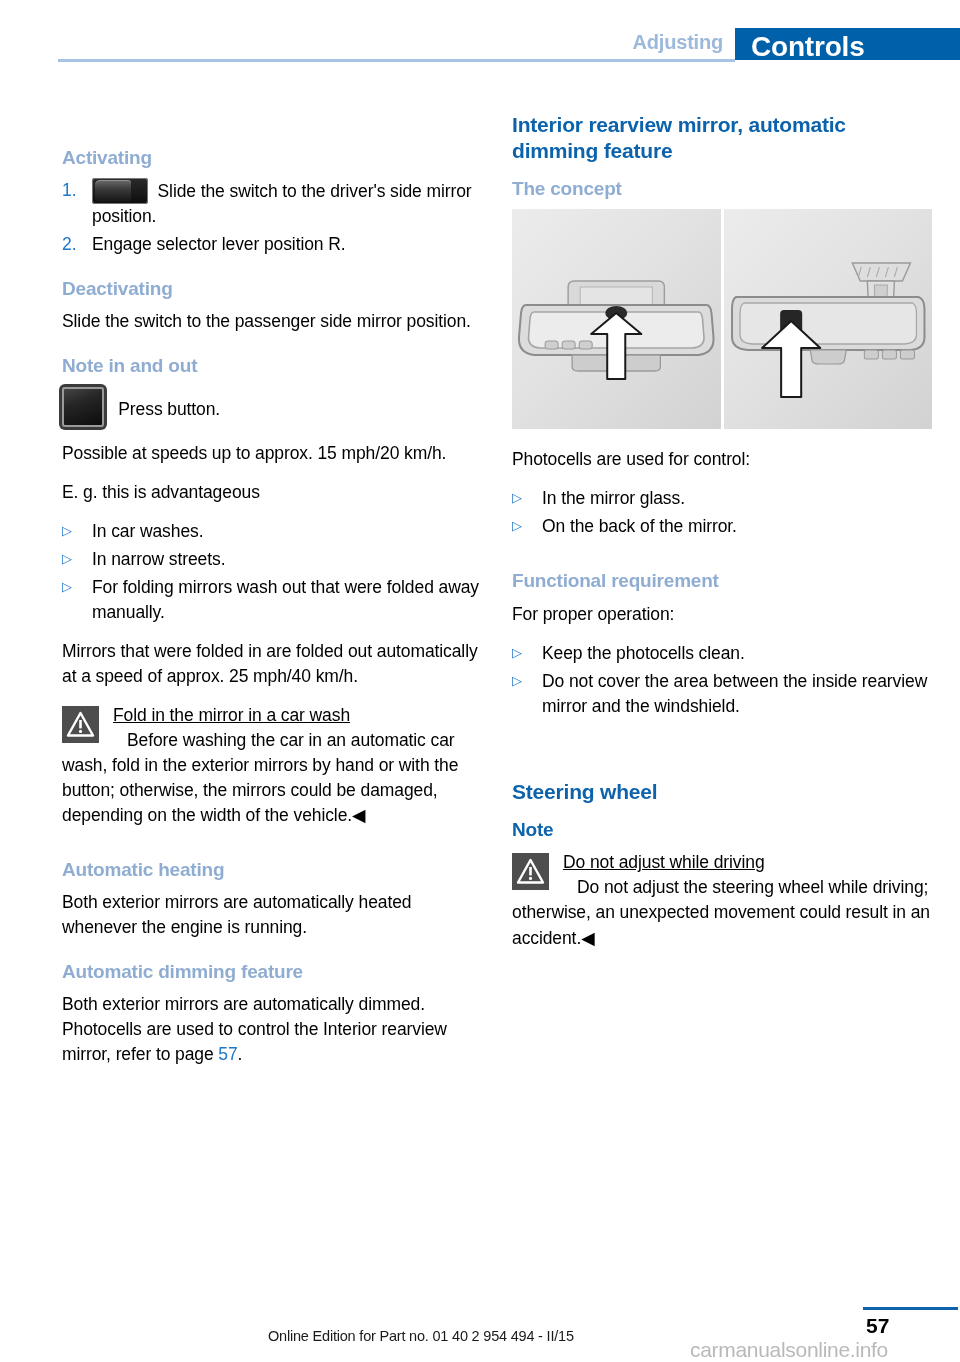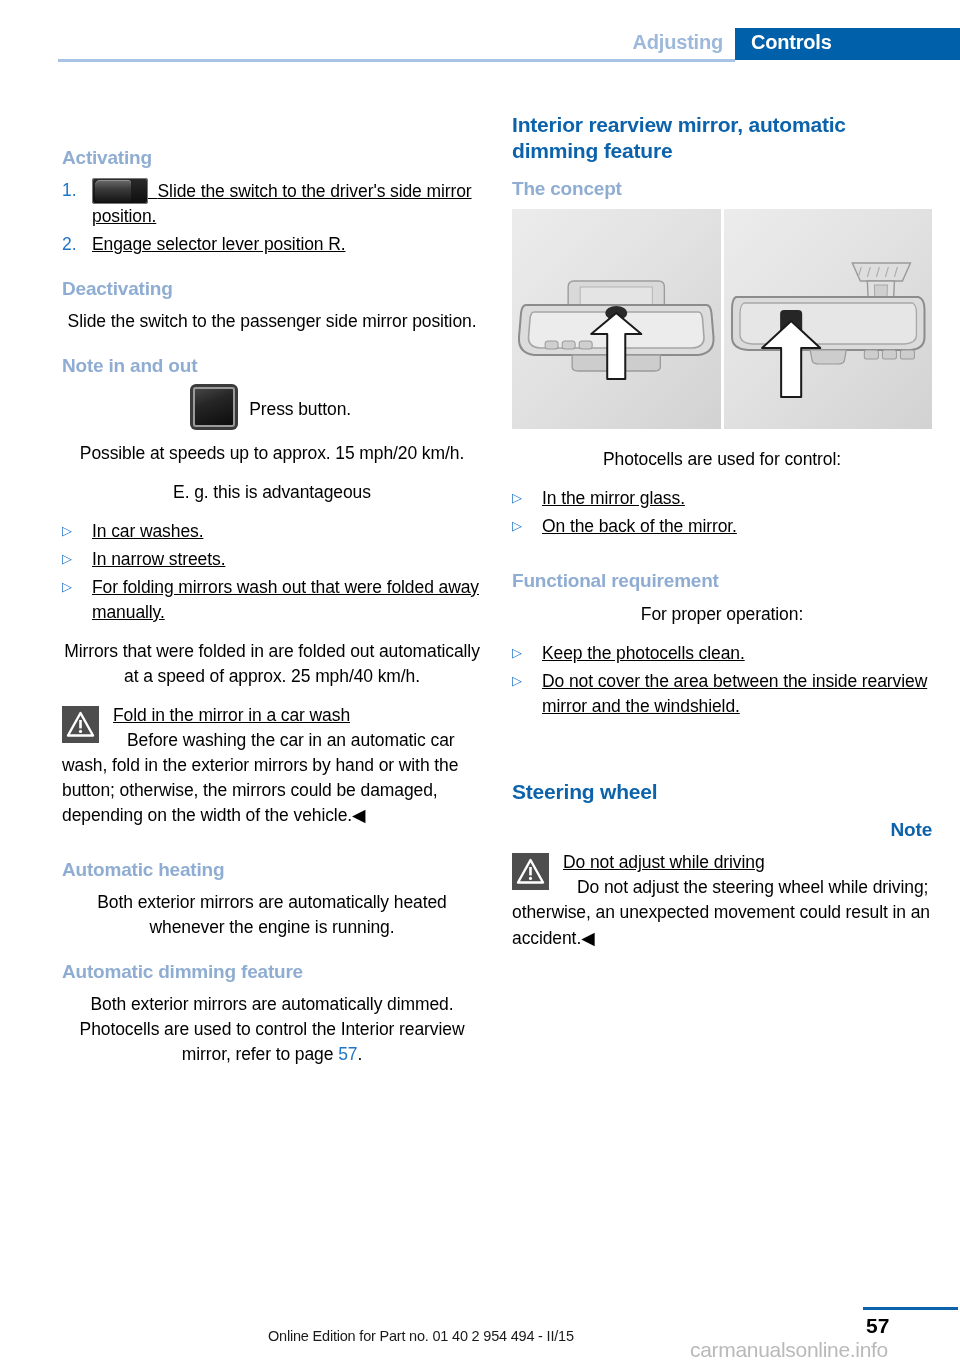--- a/index.html
+++ b/index.html
@@ -39,21 +39,21 @@
     font-size: 20px;
     font-weight: bold;
     color: #9cb8da;
     letter-spacing: -0.2px;
     white-space: nowrap;
   }
   .header-section {
     position: absolute;
     left: 751px;
     top: 31px;
-    font-size: 20px;
+    font-size: 28px;
     font-weight: bold;
     color: #ffffff;
     letter-spacing: -0.2px;
     white-space: nowrap;
   }
   .header-rule {
     position: absolute;
     left: 58px;
     top: 59px;
     width: 677px;
@@ -82,28 +82,26 @@
   h2.sub-heading {
     font-size: 19px;
     font-weight: bold;
     color: #8fadd2;
     margin: 0 0 9px 0;
     line-height: 1.22;
     letter-spacing: -0.2px;
   }
   h2.sub-heading.dark {
     color: #0c63ab;
-    text-align: right;
   }
   p.body-text {
     font-size: 17.5px;
     line-height: 1.43;
     margin: 0 0 14px 0;
     letter-spacing: -0.1px;
-    text-align: center;
   }
   .xref {
     color: #2176c7;
   }
   .endmark {
     letter-spacing: 0;
   }
 
   
   ol.num-list, ul.tri-list {
@@ -122,21 +120,21 @@
     flex: 0 0 30px;
     color: #2176c7;
     font-weight: normal;
   }
   .marker-tri {
     flex: 0 0 30px;
     color: #2176c7;
     font-size: 13px;
     line-height: 1.92;
   }
-  .item-body { flex: 1 1 auto; text-decoration: underline; }
+  .item-body { flex: 1 1 auto; }
 
   
   .switch-icon {
     display: inline-block;
     width: 56px;
     height: 26px;
     vertical-align: -7px;
     border-radius: 3px;
     background: linear-gradient(180deg, #2b2b2b 0%, #0d0d0d 100%);
     position: relative;

